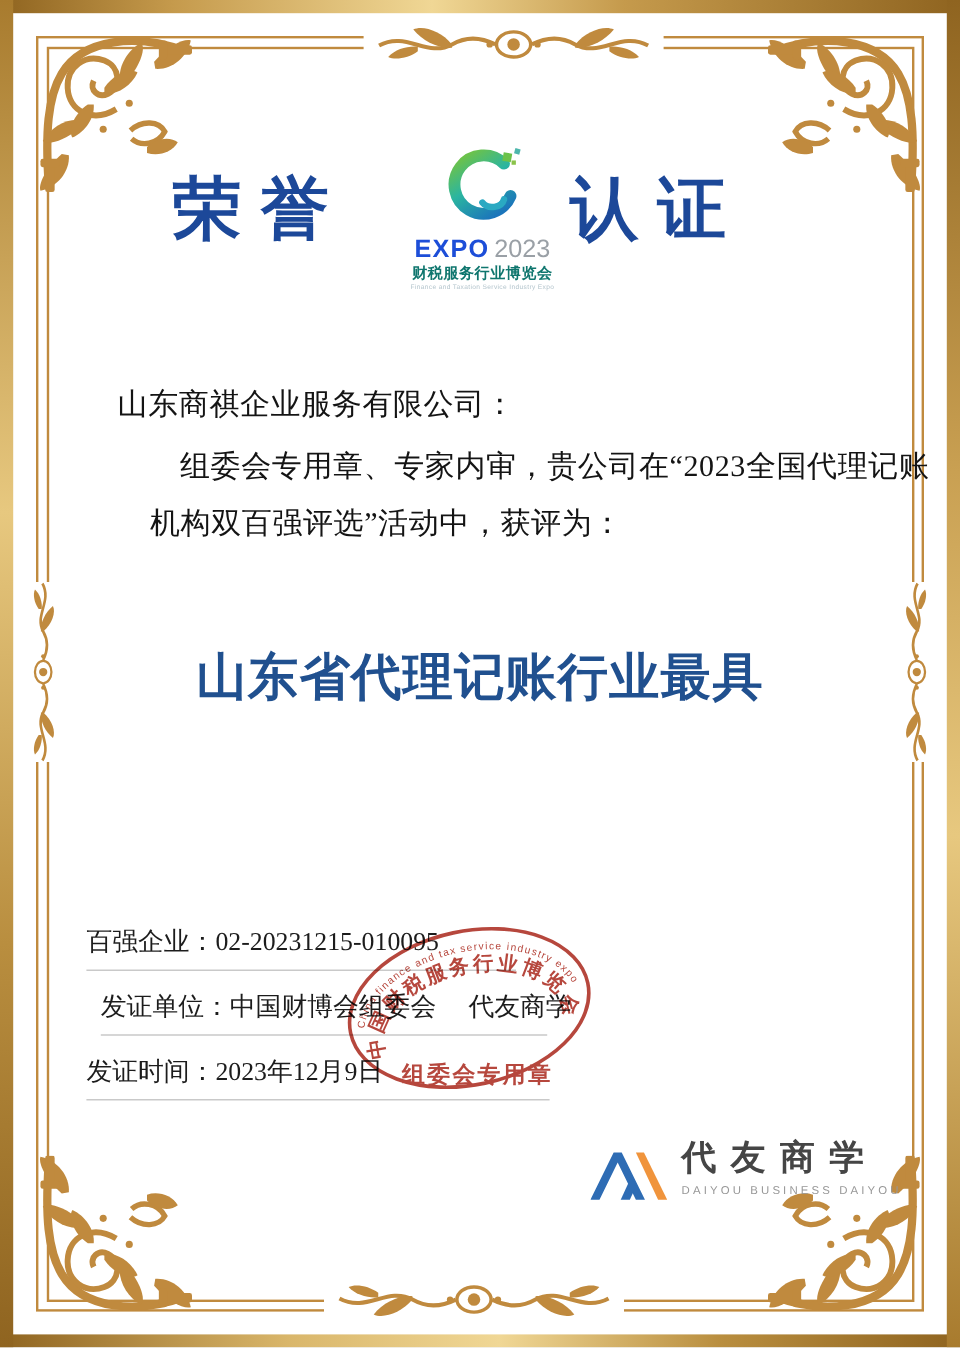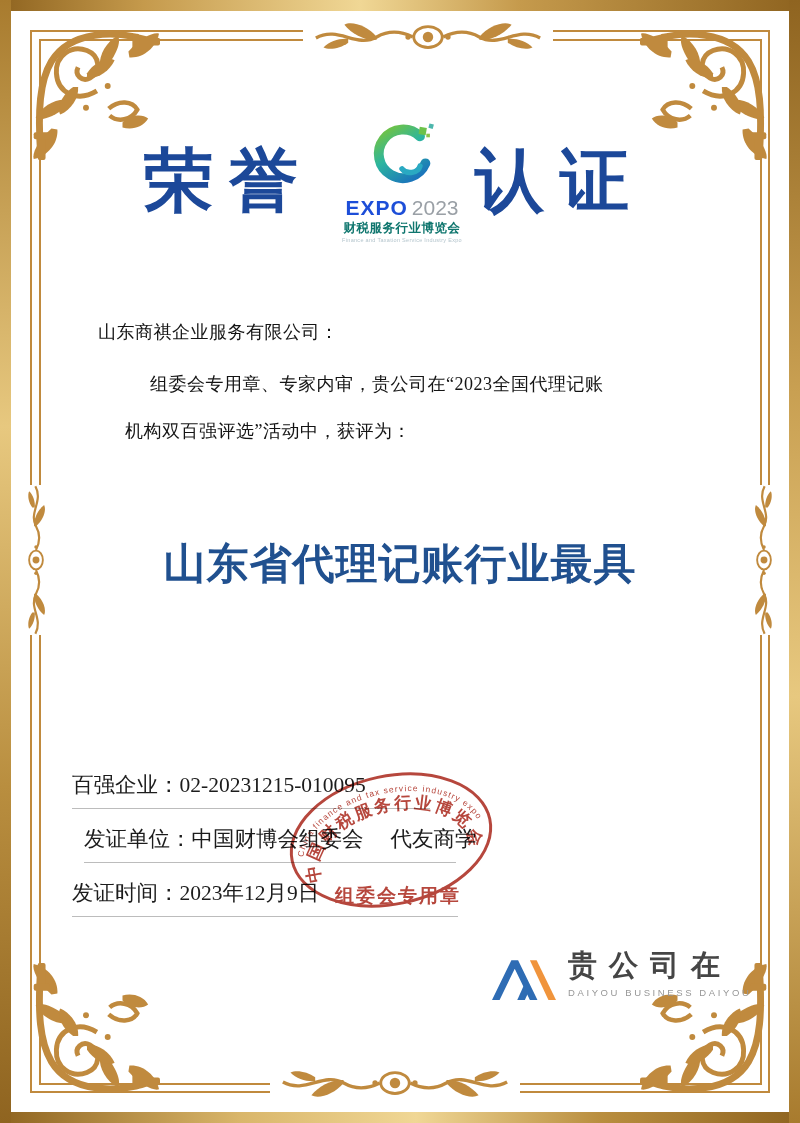--- a/index.html
+++ b/index.html
@@ -30,35 +30,35 @@
   .orn-h{position:absolute;width:250px;height:38px;background:#fff;display:flex;align-items:center;}
   .orn-top{left:303px;top:18px;}
   .orn-bottom{left:270px;top:1064px;transform:scaleY(-1);}
   .orn-v{position:absolute;width:150px;height:28px;background:#fff;display:flex;align-items:center;}
   .orn-left{left:-39px;top:546px;transform:rotate(90deg);}
   .orn-right{left:689px;top:546px;transform:rotate(-90deg);}
   .orn-h svg,.orn-v svg{width:100%;height:100%;}
   
   .hdr-title{
     position:absolute;top:146px;font-family:"Liberation Sans","DejaVu Sans",sans-serif;
-    font-size:69px;font-weight:900;color:#1c4899;letter-spacing:16px;line-height:1;
+    font-size:57px;font-weight:900;color:#1c4899;letter-spacing:16px;line-height:1;
   }
   .hdr-left{left:144px;}
   .hdr-right{left:475px;}
   .logo-block{position:absolute;left:330px;top:122px;width:144px;text-align:center;line-height:1;}
   .logo-swirl{width:72px;height:72px;display:block;margin:0 auto;}
   .logo-expo-line{margin-top:3px;font-family:"Liberation Sans","DejaVu Sans",sans-serif;font-size:21px;}
   .logo-expo-word{color:#1d4ed8;font-weight:800;letter-spacing:1px;}
   .logo-expo-year{color:#9aa0a6;font-weight:400;margin-left:4px;}
   .logo-sub-cn{margin-top:4px;font-family:"Liberation Sans","DejaVu Sans",sans-serif;
     font-size:12.5px;font-weight:700;color:#0f766e;letter-spacing:0.5px;}
   .logo-sub-en{margin-top:3px;font-family:"Liberation Sans","DejaVu Sans",sans-serif;
     font-size:5.5px;color:#b3c4cc;letter-spacing:0.3px;}
   
-  .body-line{position:absolute;font-size:18px;color:#141414;letter-spacing:0.5px;white-space:pre;}
+  .body-line{position:absolute;font-size:25px;color:#141414;letter-spacing:0.5px;white-space:pre;}
   .recipient{left:98px;top:320px;}
   .para1{left:150px;top:372px;}
   .para2{left:97px;top:419px;margin-left:28px;}
   
   .award1{position:absolute;left:0;right:0;top:536px;text-align:center;
     font-family:"Liberation Sans","DejaVu Sans",sans-serif;
     font-size:42px;font-weight:800;color:#20508f;letter-spacing:1px;}
   .award2{position:absolute;left:0;right:0;top:588px;text-align:center;
     font-size:62px;font-weight:700;color:#20508f;letter-spacing:1px;}
   
@@ -225,18 +225,18 @@
     <text x="130" y="152" text-anchor="middle" fill="#b0372c" font-weight="bold" font-family="Liberation Sans, DejaVu Sans, sans-serif" font-size="19" letter-spacing="2">组委会专用章</text>
   </svg>
 
   <div class="footer-logo">
     <svg class="mark" viewBox="0 0 76 56">
       <path d="M0,54 L23,7 L31,7 L54,54 L45,54 L27,17 L9,54 Z" fill="#2e6cb4"></path>
       <path d="M30,54 L40,32 L45,41 L39,54 Z" fill="#2e6cb4"></path>
       <path d="M45,7 L53,7 L76,54 L67,54 Z" fill="#f0943c"></path>
     </svg>
     <div class="footer-text">
-      <div class="footer-cn">贵公司在</div>
+      <div class="footer-cn">代友商学</div>
       <div class="footer-en">DAIYOU BUSINESS DAIYOU</div>
     </div>
   </div>
 
 </div>
 
 </body></html>

